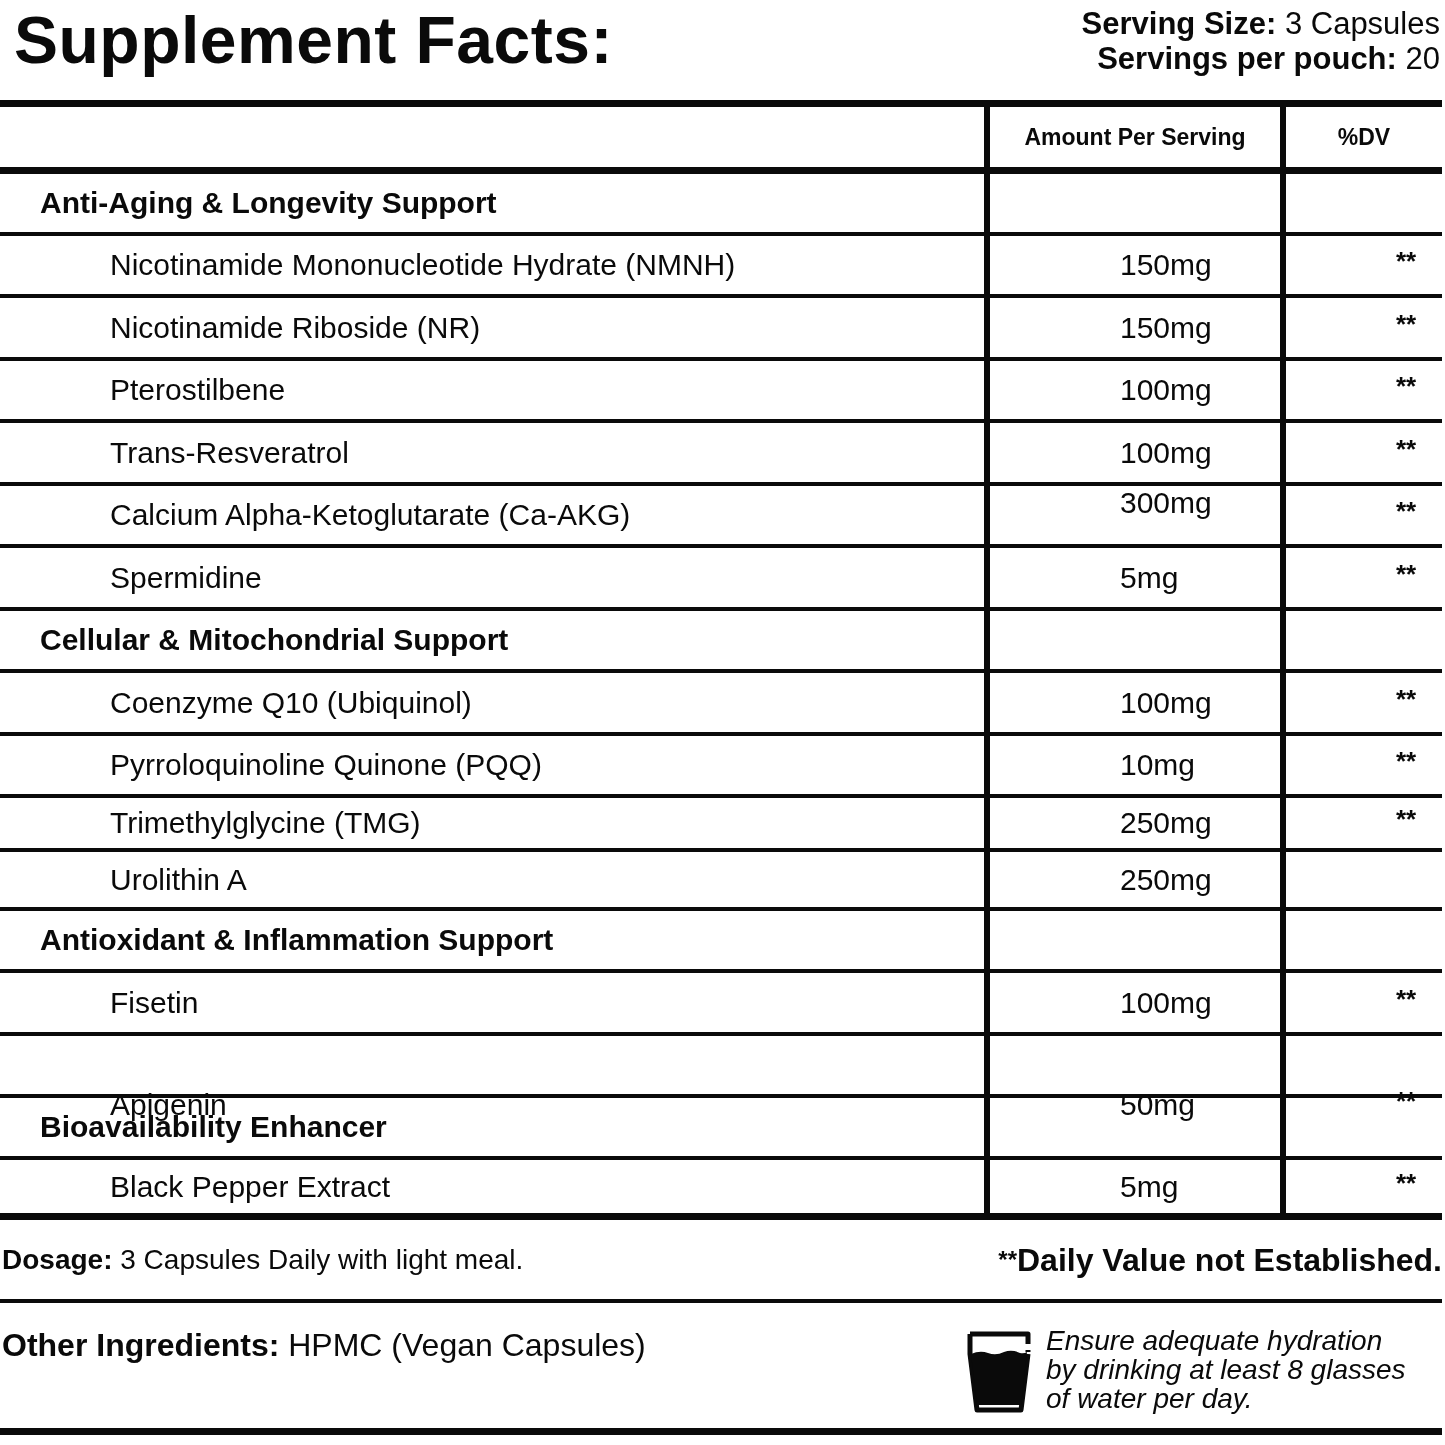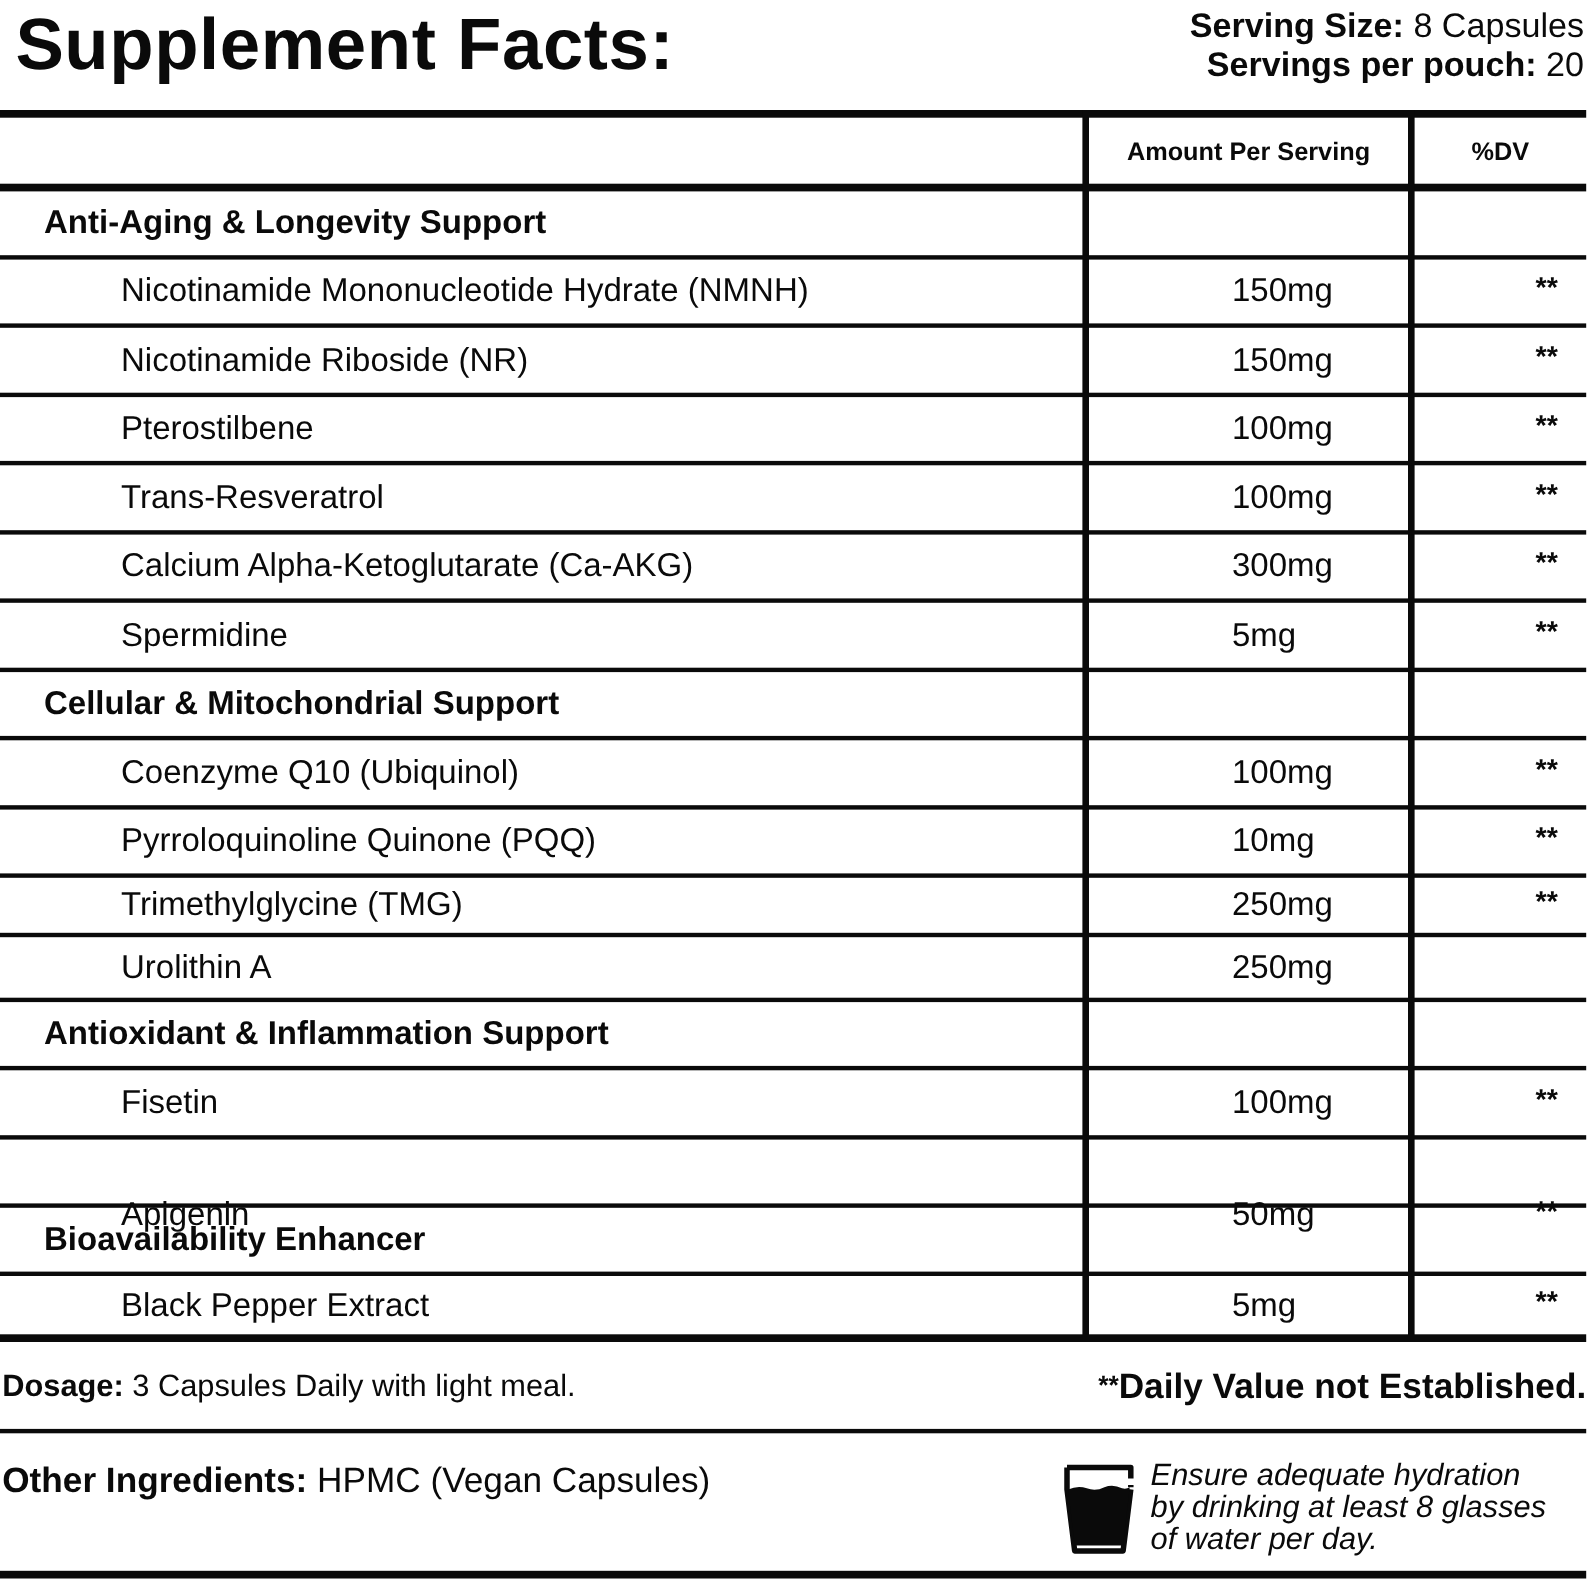--- a/index.html
+++ b/index.html
@@ -32,21 +32,21 @@
   .other { position:absolute; left:2px; top:1325px; font-size:32px; line-height:40px; white-space:nowrap; }
   .hydration { position:absolute; left:1046px; top:1326px; font-size:28px; line-height:29px;
                font-style:italic; white-space:nowrap; }
   .glass { position:absolute; left:966px; top:1330px; width:66px; height:86px; }
 </style>
 </head>
 <body>
 
 <div class="title">Supplement Facts:</div>
 <div class="serving">
-  <div><b>Serving Size:</b><span class="val"> 8 Capsules</span></div>
+  <div><b>Serving Size:</b><span class="val"> 3 Capsules</span></div>
   <div><b>Servings per pouch:</b><span class="val"> 20</span></div>
 </div>
 
 <div class="rule" style="top:100px;height:7px;"></div>
 <div class="hdr-amt">Amount Per Serving</div>
 <div class="hdr-dv">%DV</div>
 <div class="rule" style="top:167px;height:7px;"></div>
 
 <div class="vrule" style="left:984px;top:100px;height:1118px;"></div>
 <div class="vrule" style="left:1280px;top:100px;height:1118px;"></div>
@@ -75,21 +75,21 @@
     </div>
     <div class="rule" style="top: 419px; height: 4px;"></div>
     <div class="row" style="top: 423px; height: 59px;">
       <div class="cell-name" style="top: 13px;">Trans-Resveratrol</div>
       <div class="cell-amt" style="top: 13px;">100mg</div>
       <div class="cell-dv" style="top: 11px;">**</div>
     </div>
     <div class="rule" style="top: 482px; height: 4px;"></div>
     <div class="row" style="top: 486px; height: 58px;">
       <div class="cell-name" style="top: 12px;">Calcium Alpha-Ketoglutarate (Ca-AKG)</div>
-      <div class="cell-amt" style="top: 12px;">300mg</div>
+      <div class="cell-amt" style="top: 0;">300mg</div>
       <div class="cell-dv" style="top: 10px;">**</div>
     </div>
     <div class="rule" style="top: 544px; height: 4px;"></div>
     <div class="row" style="top: 548px; height: 59px;">
       <div class="cell-name" style="top: 13px;">Spermidine</div>
       <div class="cell-amt" style="top: 13px;">5mg</div>
       <div class="cell-dv" style="top: 11px;">**</div>
     </div>
     <div class="rule" style="top: 607px; height: 4px;"></div>
     <div class="row" style="top: 611px; height: 58px;">

